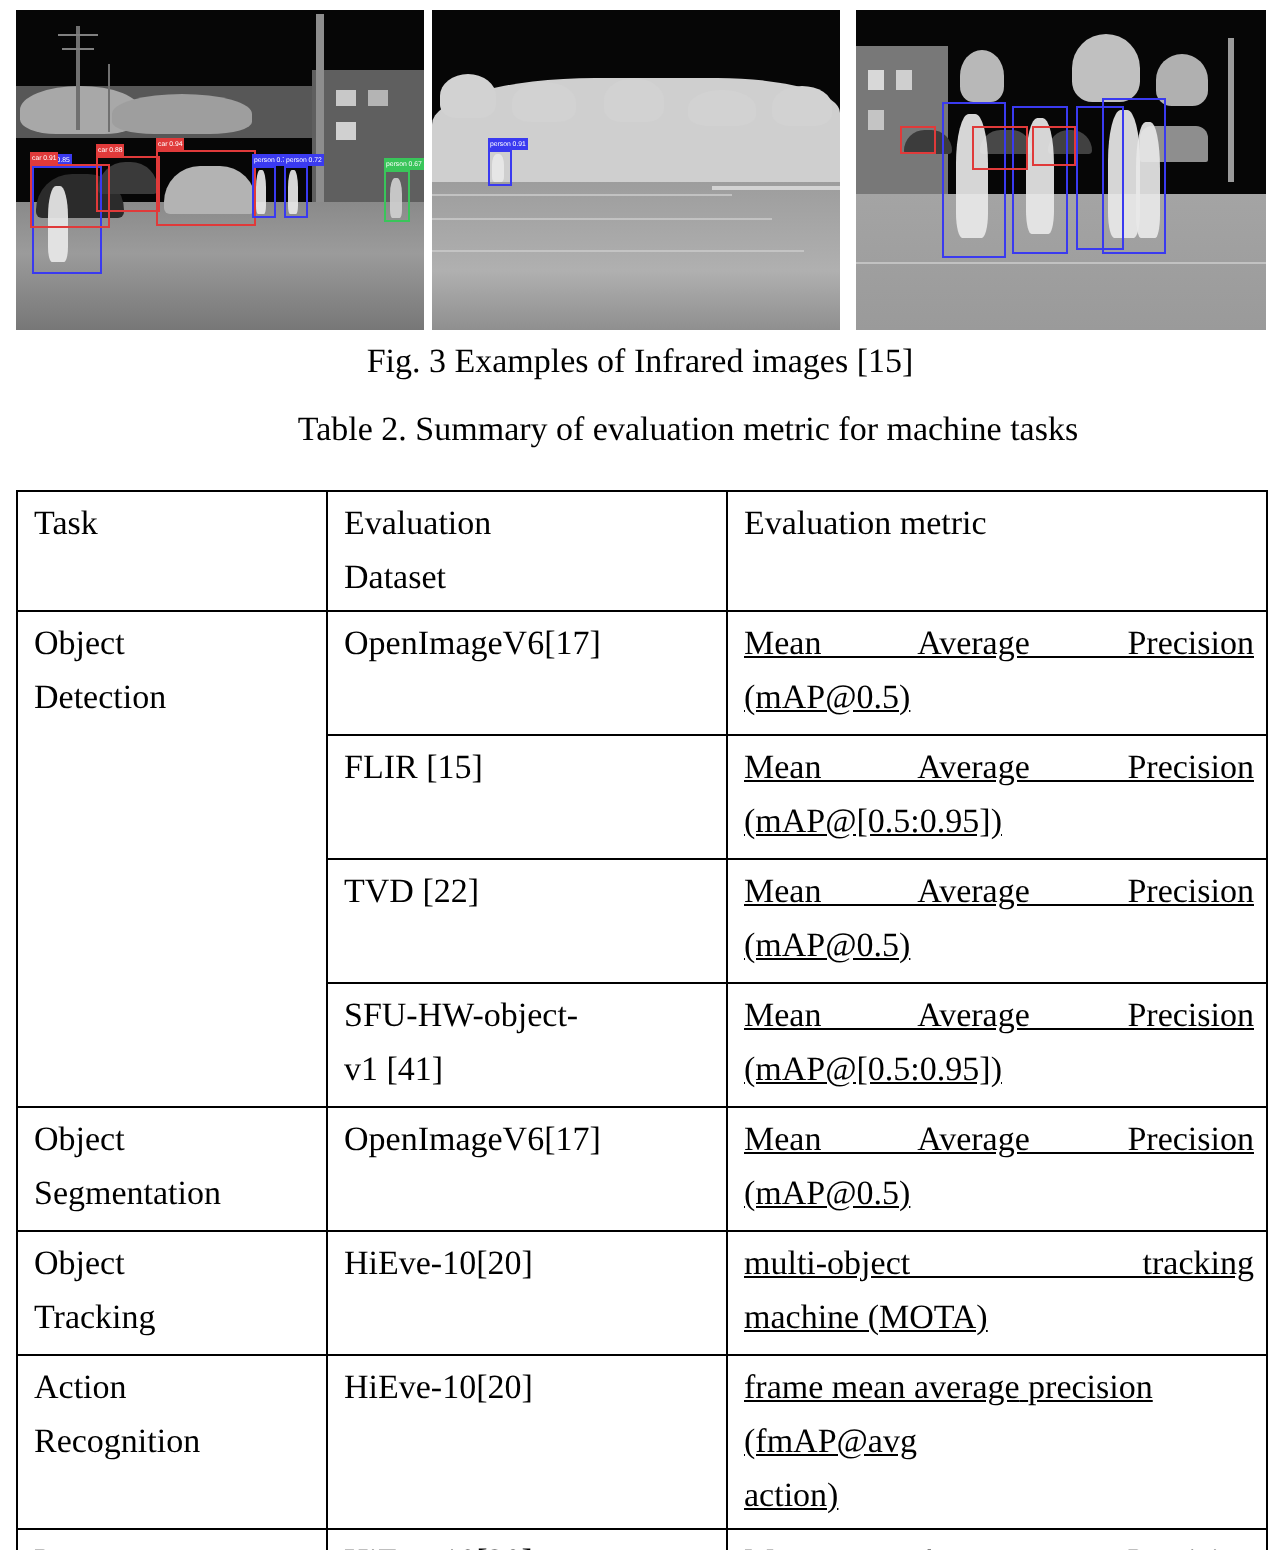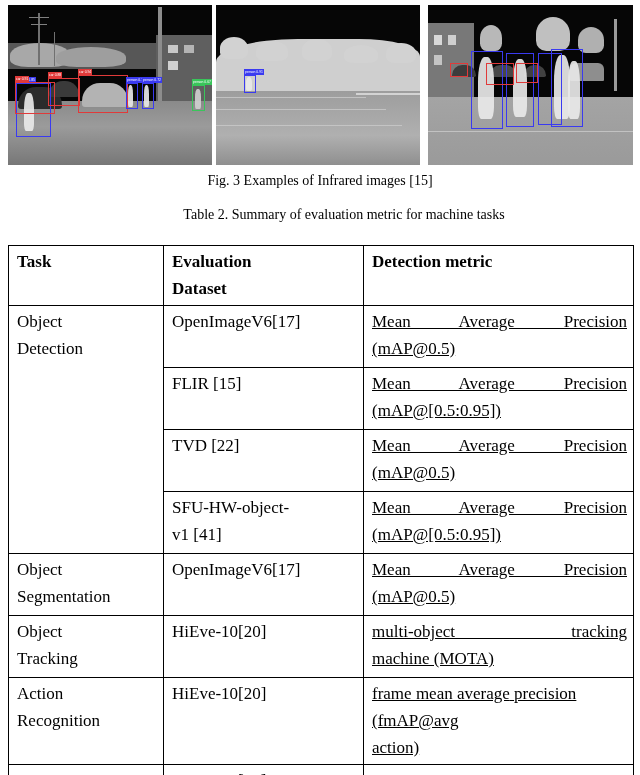--- a/index.html
+++ b/index.html
@@ -102,21 +102,21 @@
     height: 1px;
     opacity: .85;
   }
 
   
   .caption {
     position: absolute;
     left: 0;
     width: 640px;
     text-align: center;
-    font-size: 14px;
+    font-size: 17px;
     line-height: 22px;
   }
   #figure-caption { top: 170px; }
   #table-caption  { top: 204px; padding-left: 24px; }
 
   
   #metrics-table {
     position: absolute;
     left: 8px;
     top: 245px;
@@ -127,21 +127,21 @@
     line-height: 27px;
   }
   #metrics-table td, #metrics-table th {
     border: 1.6px solid #000;
     vertical-align: top;
     padding: 2px 6px 3px 8px;
     font-weight: normal;
     text-align: left;
   }
   #metrics-table thead th {
-    font-weight: bold;
+    font-weight: normal;
     height: 54px;
   }
   .col-task    { width: 155px; }
   .col-dataset { width: 200px; }
   .col-metric  { width: 270px; }
 
   td.metric-cell {
     text-align: justify;
     text-align-last: justify;
     hyphens: none;
@@ -274,21 +274,21 @@
     <col class="col-dataset">
     <col class="col-metric">
   </colgroup>
   <thead>
     <tr>
       <th>Task</th>
       <th>
         <span>Evaluation</span><br>
         <span>Dataset</span>
       </th>
-      <th>Detection metric</th>
+      <th>Evaluation metric</th>
     </tr>
   </thead>
   <tbody>
 
     <tr>
       <td class="task-cell" rowspan="4">
         <span>Object</span><br>
         <span>Detection</span>
       </td>
       <td class="dataset-cell rowpad-2">OpenImageV6[17]</td>

